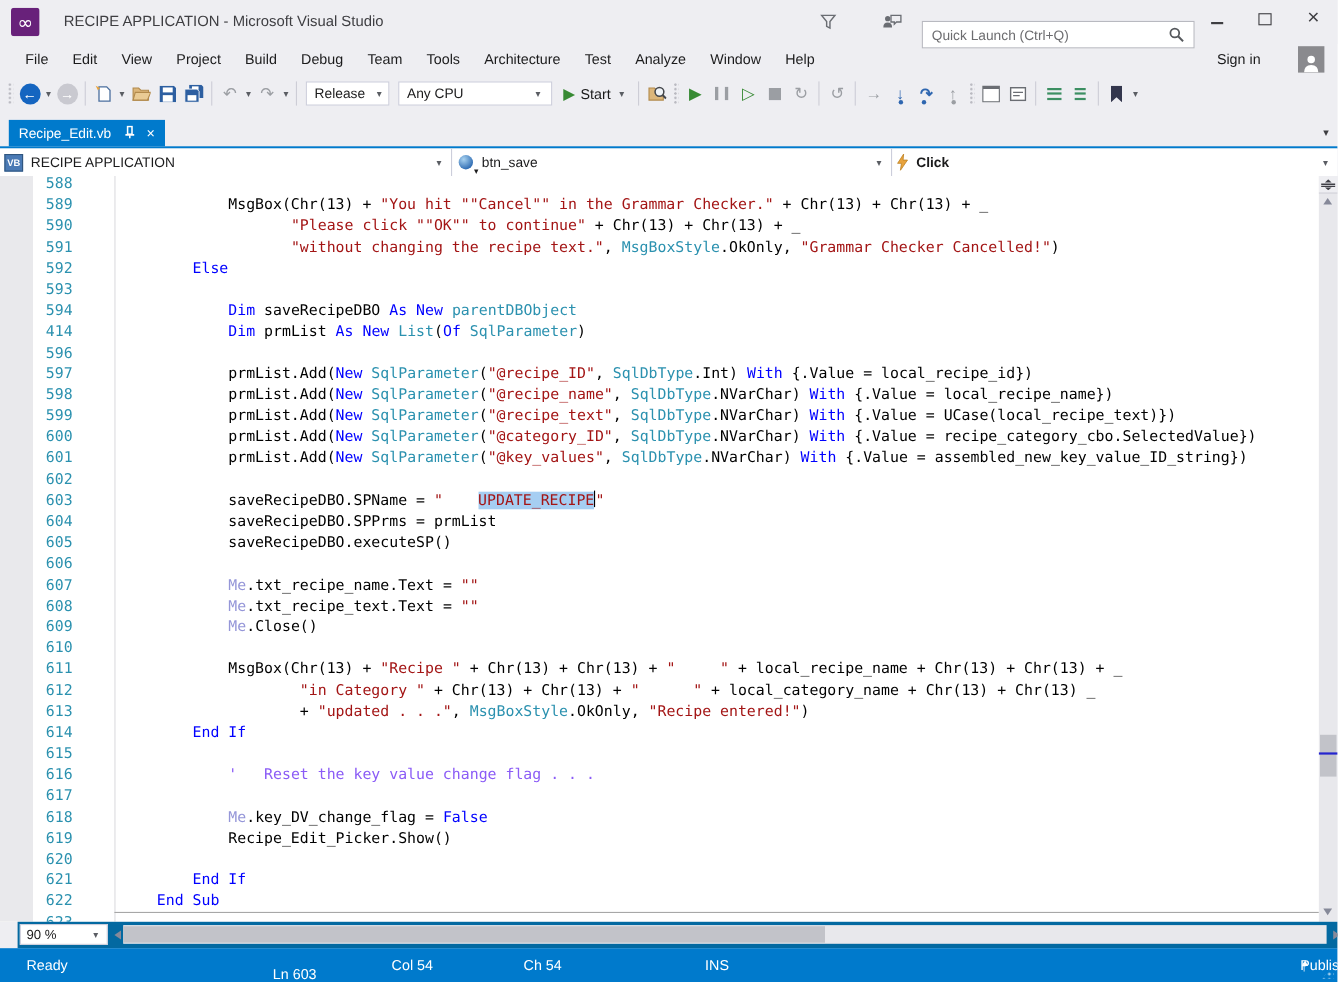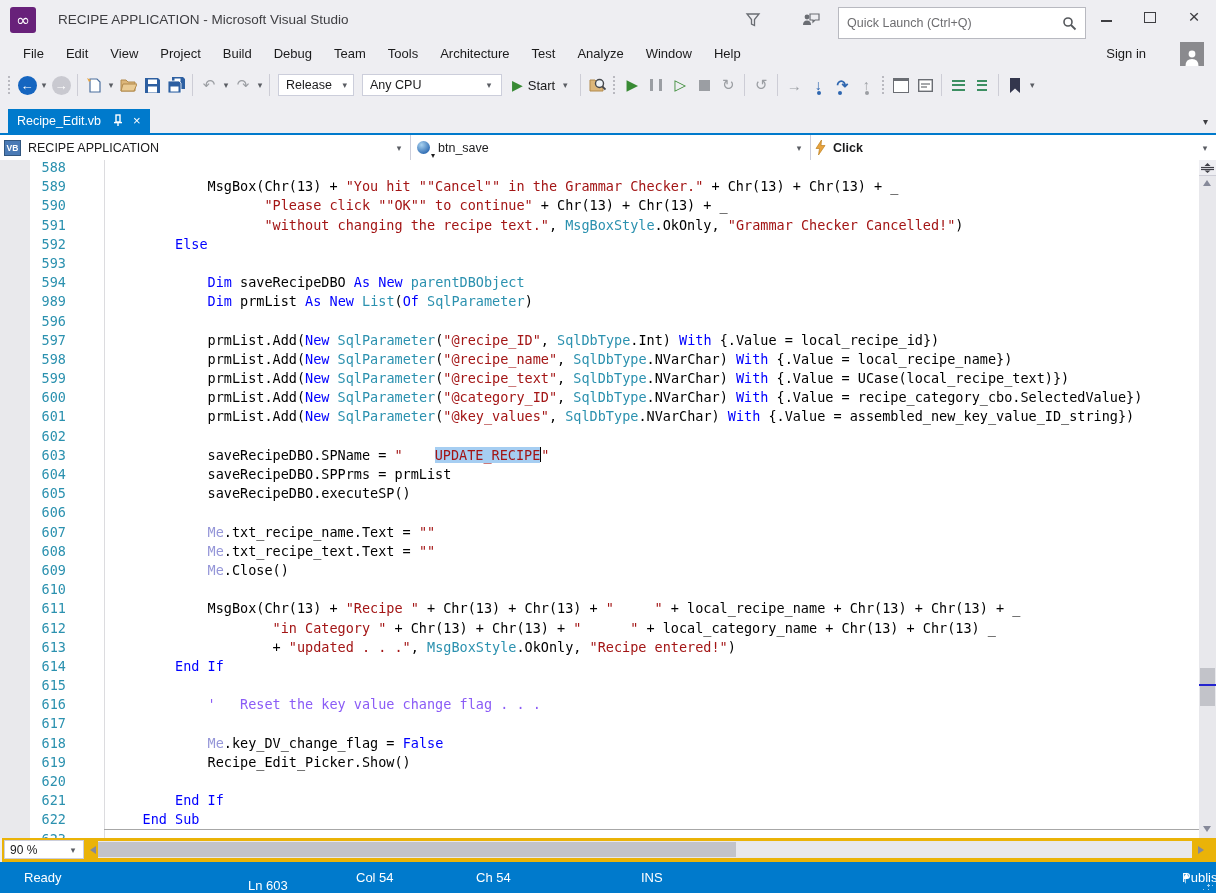--- a/index.html
+++ b/index.html
@@ -6,21 +6,21 @@
   body{width:1216px;height:893px;position:relative;background:#EEEEF2;overflow:hidden;
        font-family:"Liberation Sans",sans-serif;color:#1B1B1C;-webkit-font-smoothing:antialiased;}
 
   
   .titlebar{position:absolute;top:0;left:0;right:0;height:40px;background:#EEEEF2;}
   .vslogo{position:absolute;left:10px;top:7px;width:26px;height:26px;}
   .title-text{position:absolute;left:58px;top:12px;font-size:13.5px;color:#3E3E42;}
   .tb-icon{position:absolute;top:10px;width:22px;height:20px;display:flex;align-items:center;justify-content:center;}
   .funnel{left:742px;}
   .feedback{left:800px;}
-  .quicklaunch{position:absolute;left:838px;top:7px;width:248px;height:32px;background:#fff;
+  .quicklaunch{position:absolute;left:838px;top:19px;width:248px;height:25px;background:#fff;
       border:1px solid #B8B9C0;display:flex;align-items:center;padding:0 8px;box-sizing:border-box;}
   .quicklaunch .ph{font-size:12.5px;color:#6D6D70;flex:1;}
   .wbtn{position:absolute;top:4px;width:36px;height:26px;display:flex;align-items:center;justify-content:center;color:#3E3E42;}
   .wbtn.min{left:1088px;}  .wbtn.max{left:1132px;}  .wbtn.close{left:1176px;font-size:19px;}
   .minbar{width:11px;height:2px;background:#3E3E42;margin-top:8px;}
   .maxbox{width:10px;height:9px;border:1.5px solid #3E3E42;}
 
   
   .menubar{position:absolute;top:40px;left:0;right:0;height:26px;display:flex;align-items:center;padding-left:12px;}
   .menu-item{font-size:13px;padding:4px 11px;color:#1B1B1C;}
@@ -98,21 +98,21 @@
   .vs-up{position:absolute;top:20px;left:4px;}
   .vs-down{position:absolute;bottom:6px;left:4px;}
   .tri-up{width:0;height:0;border-left:4.5px solid transparent;border-right:4.5px solid transparent;border-bottom:6px solid #868999;}
   .tri-down{width:0;height:0;border-left:4.5px solid transparent;border-right:4.5px solid transparent;border-top:6px solid #868999;}
   .tri-left{width:0;height:0;border-top:4.5px solid transparent;border-bottom:4.5px solid transparent;border-right:6px solid #868999;}
   .tri-right{width:0;height:0;border-top:4.5px solid transparent;border-bottom:4.5px solid transparent;border-left:6px solid #868999;}
   .vs-thumb{position:absolute;left:1px;right:1px;top:508px;height:38px;background:#C2C3C9;}
   .vs-caret-marker{position:absolute;left:0;right:0;top:524px;height:2px;background:#2424CE;}
 
   
-  .hscrollrow{position:absolute;top:838px;left:2px;right:0;height:24px;background:#eab308;}
+  .hscrollrow{position:absolute;top:838px;left:16px;right:0;height:24px;background:#0369a1;}
   .zoom-combo{position:absolute;left:2px;top:2px;width:80px;height:19px;background:#fff;border:1px solid #CCCEDB;
       box-sizing:border-box;display:flex;align-items:center;font-size:12px;padding:0 5px;}
   .zoom-combo .caret{margin-left:auto;}
   .hs-left{position:absolute;left:88px;top:8px;}
   .hs-right{position:absolute;left:1196px;top:8px;}
   .hs-track{position:absolute;left:96px;top:3px;width:1094px;height:17px;background:#E8E8EC;}
   .hs-thumb{position:absolute;left:0px;top:1px;height:15px;width:638px;background:#C2C3C9;}
 
   
   .statusbar{position:absolute;top:862px;left:0;right:0;height:31px;background:#007ACC;color:#fff;font-size:13px;}
@@ -347,21 +347,21 @@
 <div class="editor">
   <div class="indicator-margin"></div>
   <div class="gutter" id="gutter">
       <div class="ln">588</div>
       <div class="ln">589</div>
       <div class="ln">590</div>
       <div class="ln">591</div>
       <div class="ln">592</div>
       <div class="ln">593</div>
       <div class="ln">594</div>
-      <div class="ln">989</div>
+      <div class="ln">414</div>
       <div class="ln">596</div>
       <div class="ln">597</div>
       <div class="ln">598</div>
       <div class="ln">599</div>
       <div class="ln">600</div>
       <div class="ln">601</div>
       <div class="ln">602</div>
       <div class="ln">603</div>
       <div class="ln">604</div>
       <div class="ln">605</div>

